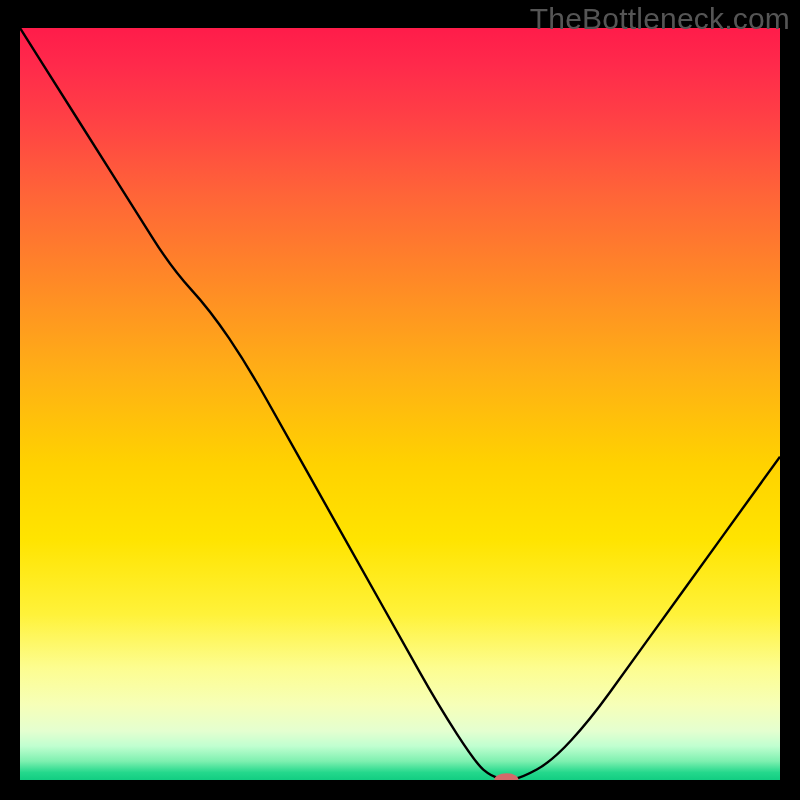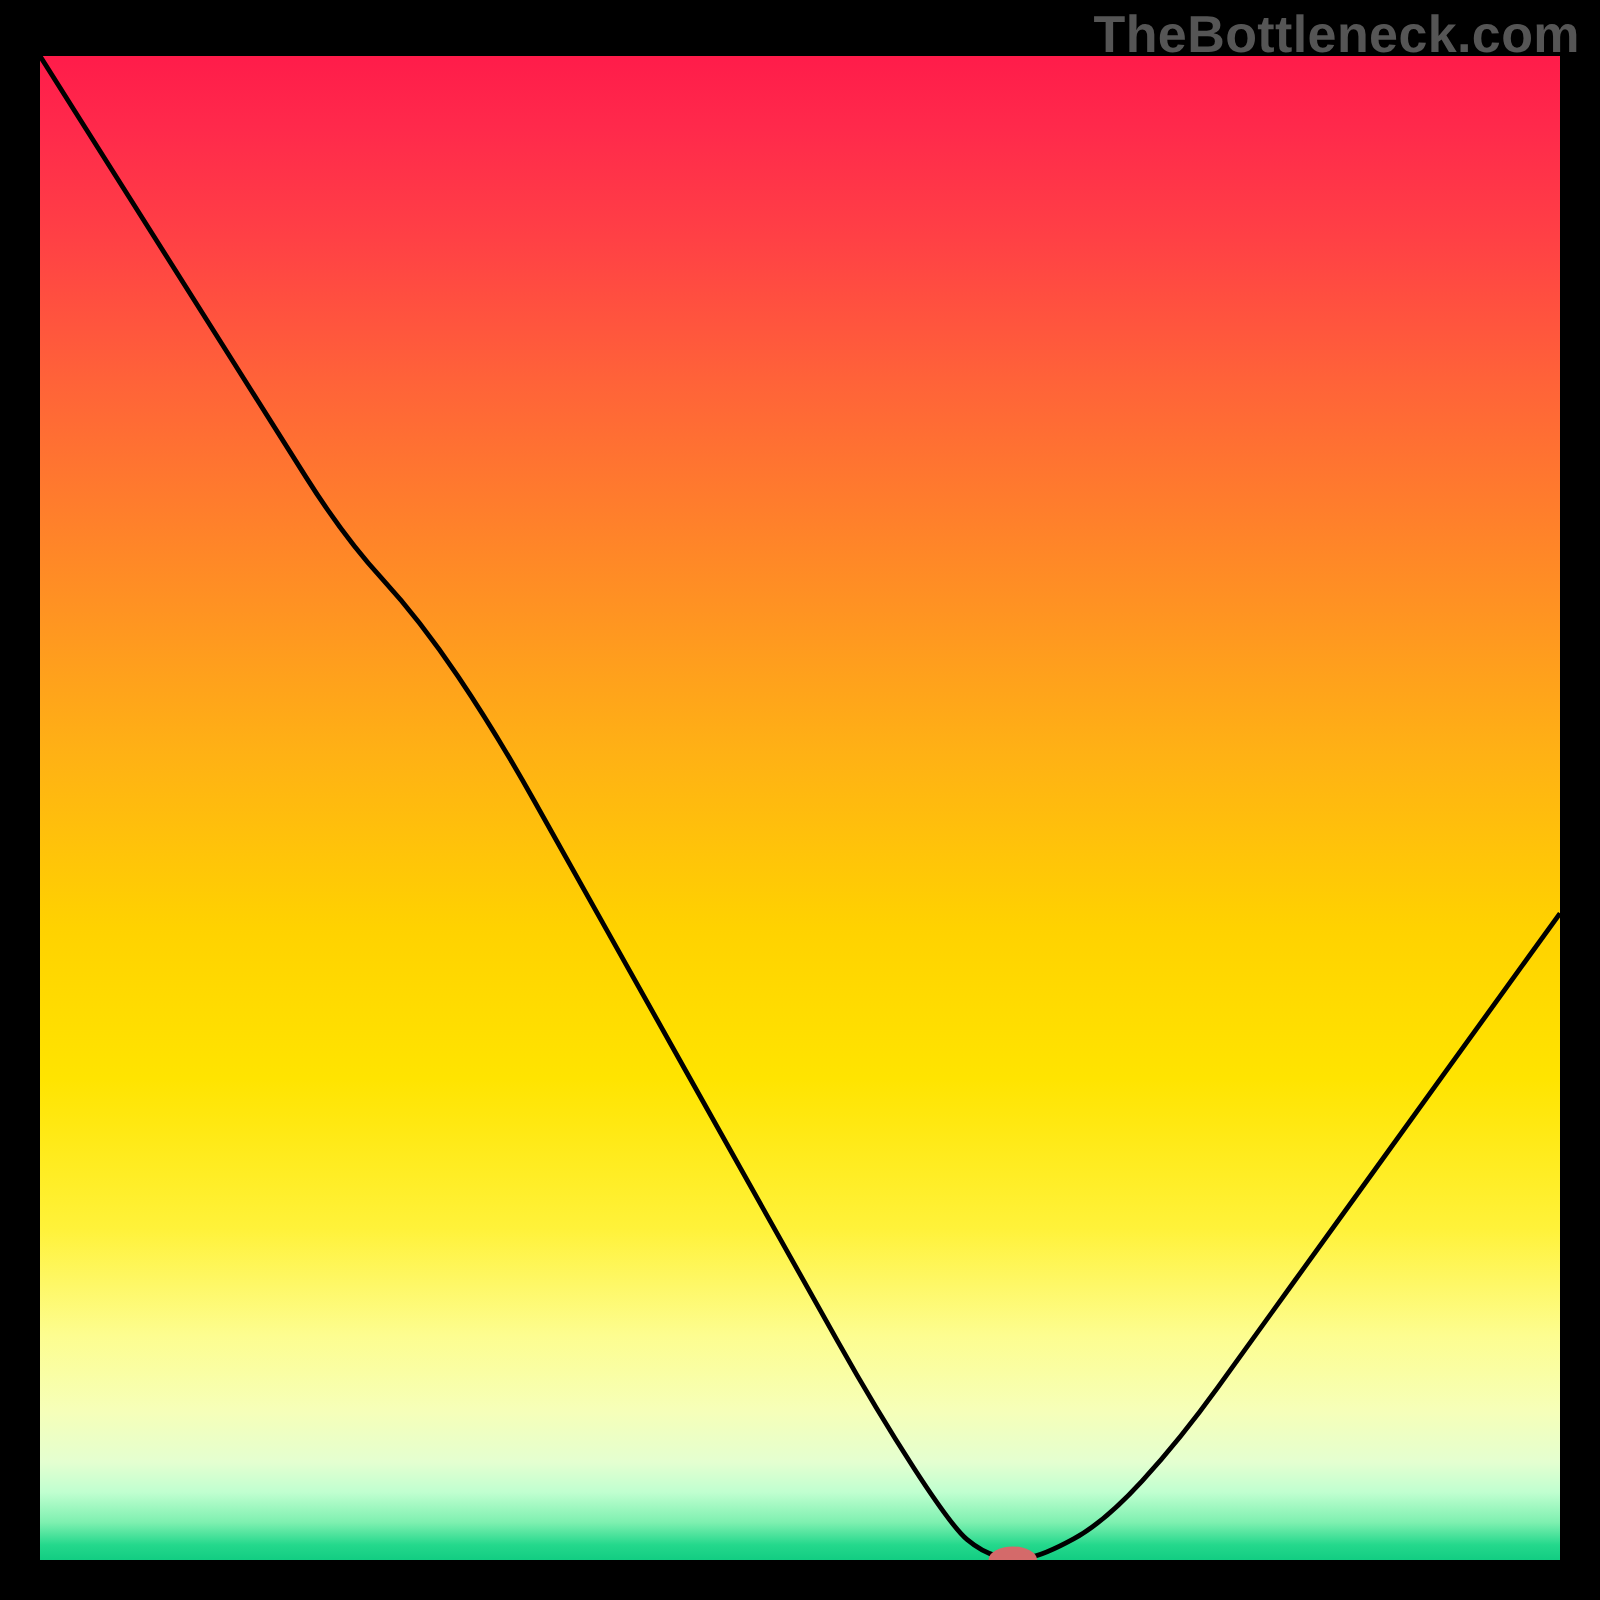--- a/index.html
+++ b/index.html
@@ -15,22 +15,22 @@
     position: relative;
     width: 800px;
     height: 800px;
     background: #000;
   }
   .watermark {
     position: absolute;
     top: 2px;
     right: 10px;
     color: #555;
-    font-size: 26px;
-    font-weight: 700;
+    font-size: 30px;
+    font-weight: 400;
     letter-spacing: 0.2px;
     z-index: 5;
     user-select: none;
   }
   .plot {
     position: absolute;
     left: 20px;
     top: 28px;
     width: 760px;
     height: 752px;

